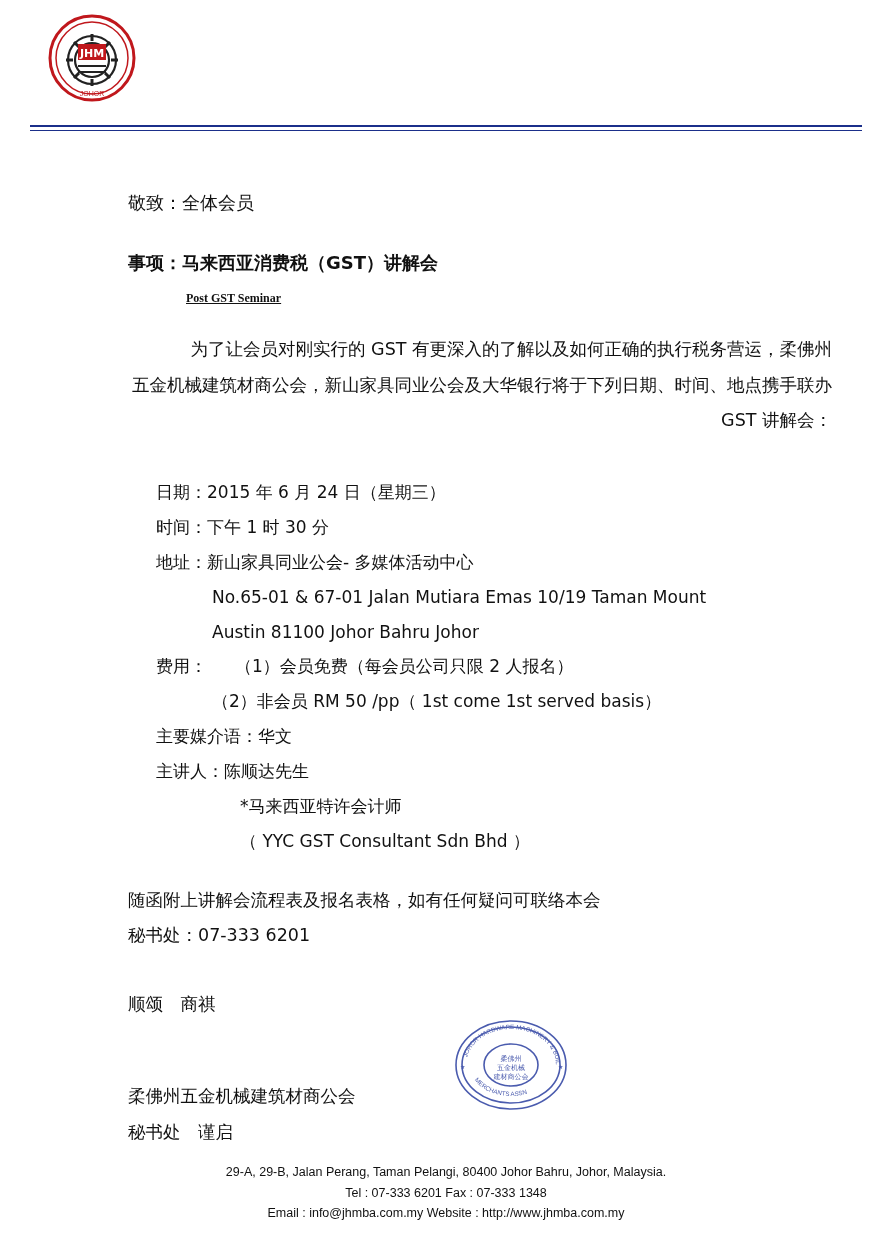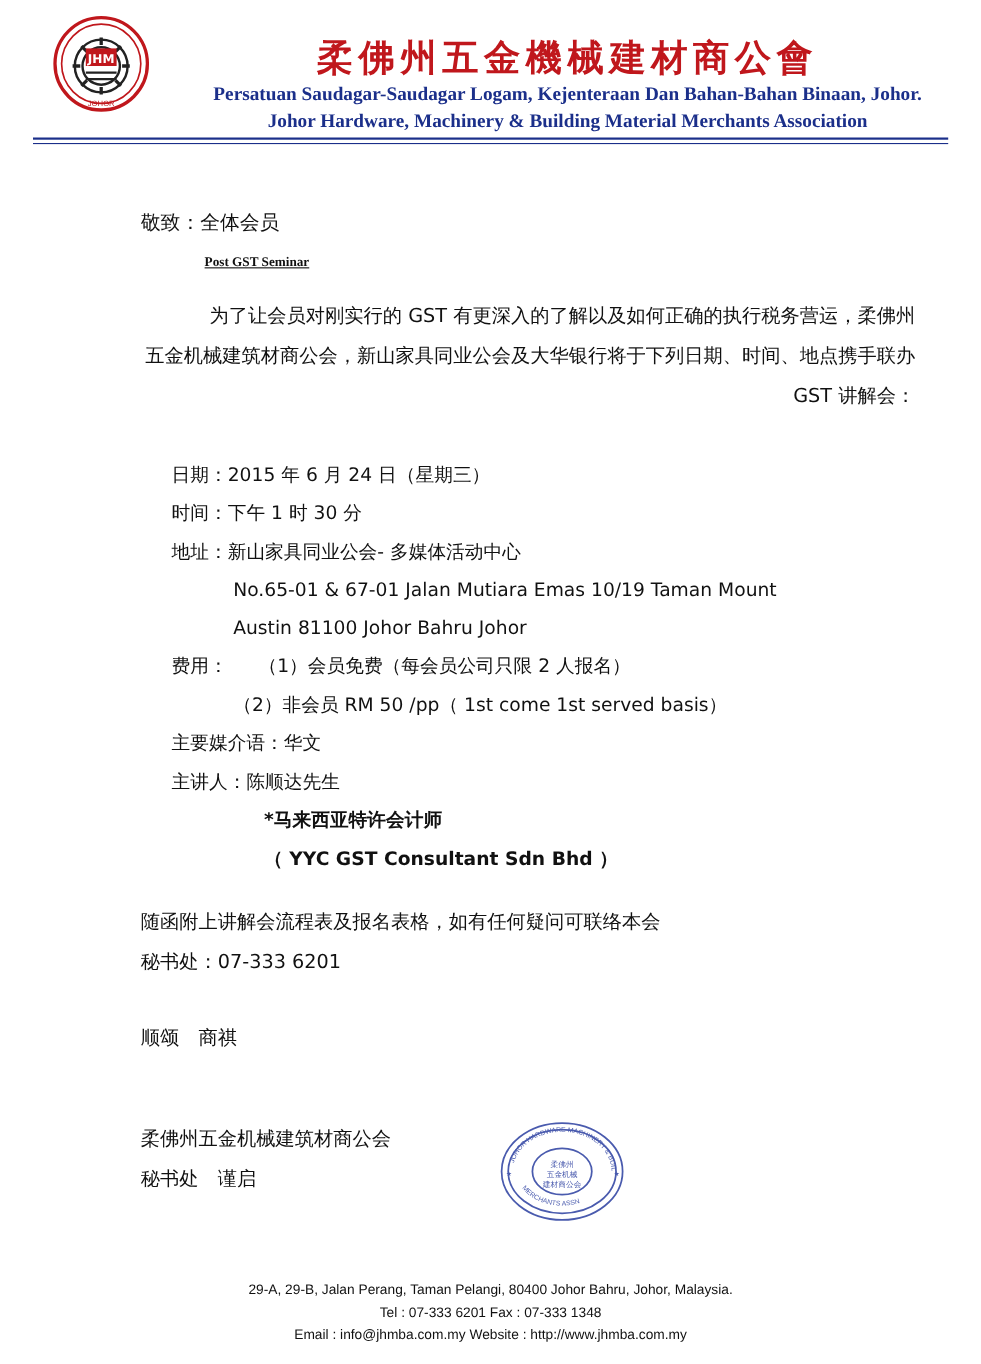--- a/index.html
+++ b/index.html
@@ -12,21 +12,21 @@
     height: 1240px;
     position: relative;
     font-family: "Liberation Serif", serif;
     color: #111111;
     overflow: hidden;
   }
 
   
   .letterhead {
     position: relative;
-    padding: 34px 30px 6px 30px;
+    padding: 18px 30px 6px 30px;
     height: 104px;
     box-sizing: border-box;
   }
   .logo {
     position: absolute;
     left: 48px;
     top: 14px;
     width: 88px;
     height: 88px;
   }
@@ -115,21 +115,21 @@
   .para .indent { display: inline-block; width: 52px; }
 
   .details {
     margin-top: 36px;
     padding-left: 28px;
     font-size: 17px;
     line-height: 2.05;
   }
   .details .sub { padding-left: 28px; display: block; }
   .details .sub2 { padding-left: 56px; display: block; }
-  .details .sub3 { padding-left: 84px; display: block; font-weight: bold; }
+  .details .sub3 { padding-left: 84px; display: block; }
 
   .note {
     margin-top: 24px;
     font-size: 17.5px;
     line-height: 2.05;
   }
   .note2 {
     margin-top: 24px;
     font-size: 17.5px;
     line-height: 2.05;
@@ -195,34 +195,30 @@
         <line x1="18" y1="46" x2="25" y2="46"></line>
         <line x1="26" y1="28" x2="31" y2="33"></line>
       </g>
       <rect x="30" y="30" width="28" height="16" fill="#c0171c"></rect>
       <text x="44" y="43" font-size="11" fill="#ffffff" text-anchor="middle" font-family="DejaVu Sans, sans-serif" font-weight="bold">JHM</text>
       <path d="M30 52 h28 M30 58 h28" stroke="#222222" stroke-width="2"></path>
       <text x="44" y="82" font-size="7" fill="#c0171c" text-anchor="middle" font-family="Liberation Sans, sans-serif">JOHOR</text>
     </svg>
   </div>
 
-  <div class="org-block">
-    <div class="org-cn">柔佛州五金機械建材商公會</div>
-    <div class="org-ms">Persatuan Saudagar-Saudagar Logam, Kejenteraan Dan Bahan-Bahan Binaan, Johor.</div>
-    <div class="org-en">Johor Hardware, Machinery &amp; Building Material Merchants Association</div>
-  </div>
 
   <div class="rule"></div>
   <div class="rule thin"></div>
 </div>
 
 <div class="doc-body">
 
   <div class="to-line cn">敬致：全体会员</div>
 
+  <div class="subject cn">事项：马来西亚消费税（GST）讲解会</div>
   <div><span class="subject-en">Post GST Seminar</span></div>
 
   <div class="para cn"><span class="indent"></span><span>为了让会员对刚实行的 GST 有更深入的了解以及如何正确的执行税务营运，柔佛州五金机械建筑材商公会，新山家具同业公会及大华银行将于下列日期、时间、地点携手联办 GST 讲解会：</span></div>
 
   <div class="details cn">
     <div>
       <span>日期：</span><span>2015 年 6 月 24 日（星期三）</span>
     </div>
     <div>
       <span>时间：</span><span>下午 1 时 30 分</span>

